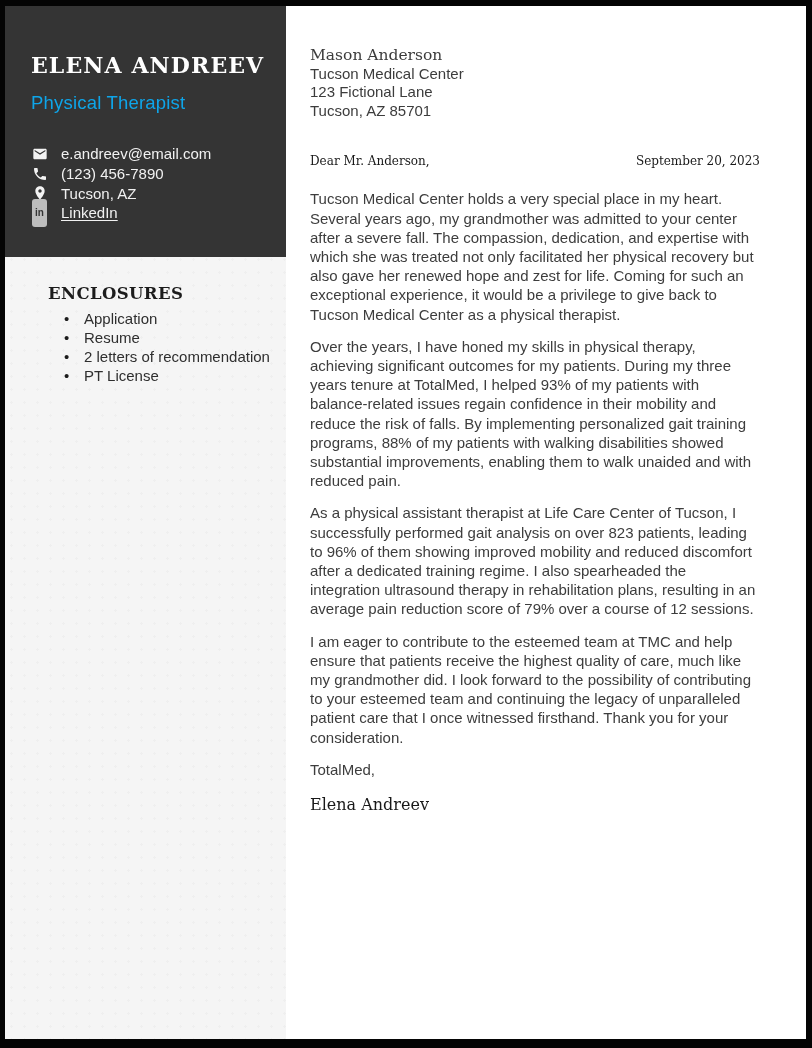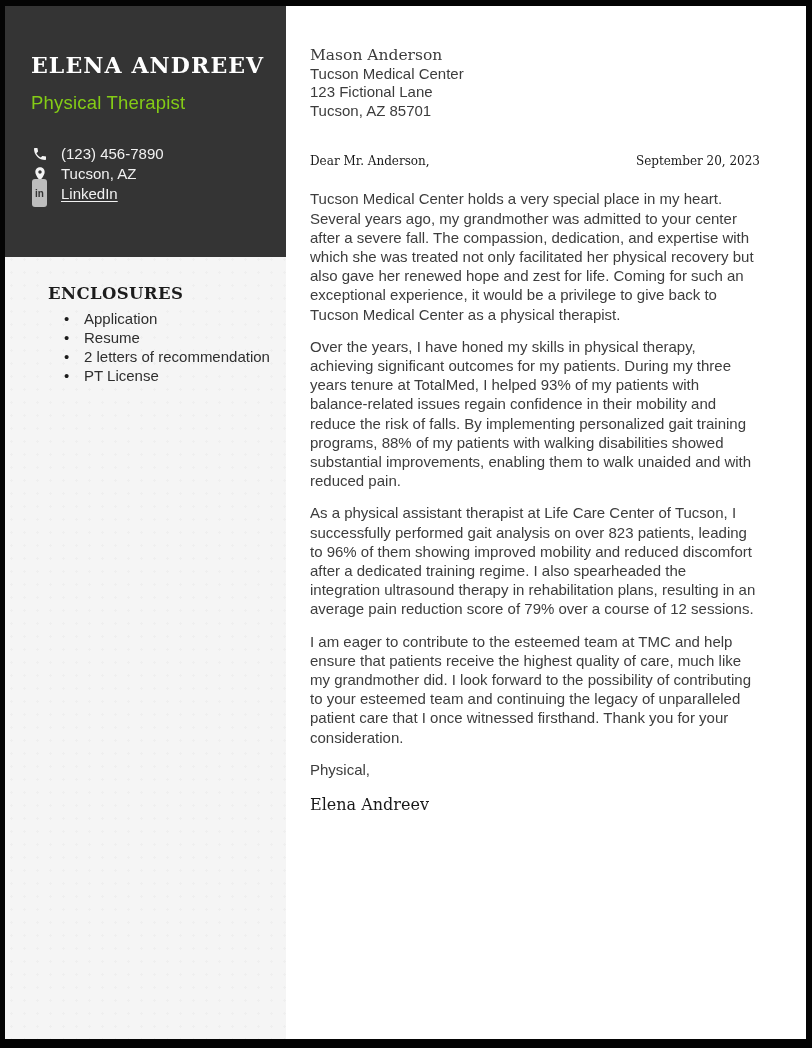--- a/index.html
+++ b/index.html
@@ -37,21 +37,21 @@
     font-weight: 700;
     font-size: 22px;
     letter-spacing: 1.1px;
     color: #ffffff;
     white-space: nowrap;
   }
   .job-title {
     margin-top: 14px;
     font-size: 18.5px;
     font-weight: 400;
-    color: #84cc16;
+    color: #0ea5e9;
     letter-spacing: 0.2px;
   }
   .contact-list {
     list-style: none;
     margin-top: 30px;
   }
   .contact-item {
     display: flex;
     align-items: center;
     height: 19.7px;
@@ -164,20 +164,28 @@
   <aside class="sidebar">
 
     <div class="sidebar-dark">
       <h1 class="person-name">ELENA ANDREEV</h1>
       <div class="job-title">Physical Therapist</div>
 
       <ul class="contact-list">
         <li class="contact-item">
           <span class="ci">
             <svg viewBox="0 0 24 24">
+                <path d="M20 4H4c-1.1 0-2 .9-2 2v12c0 1.1.9 2 2 2h16c1.1 0 2-.9 2-2V6c0-1.1-.9-2-2-2zm0 4-8 5-8-5V6l8 5 8-5v2z"></path>
+              </svg>
+          </span>
+          <span>e.andreev@email.com</span>
+        </li>
+        <li class="contact-item">
+          <span class="ci">
+            <svg viewBox="0 0 24 24">
                 <path d="M6.62 10.79c1.44 2.83 3.76 5.14 6.59 6.59l2.2-2.2c.27-.27.67-.36 1.02-.24 1.12.37 2.33.57 3.57.57.55 0 1 .45 1 1V20c0 .55-.45 1-1 1-9.39 0-17-7.61-17-17 0-.55.45-1 1-1h3.5c.55 0 1 .45 1 1 0 1.25.2 2.45.57 3.57.11.35.03.74-.25 1.02l-2.2 2.2z"></path>
               </svg>
           </span>
           <span>(123) 456-7890</span>
         </li>
         <li class="contact-item">
           <span class="ci">
             <svg viewBox="0 0 24 24">
                 <path d="M12 2C8.13 2 5 5.13 5 9c0 5.25 7 13 7 13s7-7.75 7-13c0-3.87-3.13-7-7-7zm0 9.5c-1.38 0-2.5-1.12-2.5-2.5s1.12-2.5 2.5-2.5 2.5 1.12 2.5 2.5-1.12 2.5-2.5 2.5z"></path>
               </svg>
@@ -219,18 +227,18 @@
       <span class="serif-bold">September 20, 2023</span>
     </div>
 
     <div class="paragraphs">
       <p>Tucson Medical Center holds a very special place in my heart. Several years ago, my grandmother was admitted to your center after a severe fall. The compassion, dedication, and expertise with which she was treated not only facilitated her physical recovery but also gave her renewed hope and zest for life. Coming for such an exceptional experience, it would be a privilege to give back to Tucson Medical Center as a physical therapist.</p>
       <p>Over the years, I have honed my skills in physical therapy, achieving significant outcomes for my patients. During my three years tenure at TotalMed, I helped 93% of my patients with balance-related issues regain confidence in their mobility and reduce the risk of falls. By implementing personalized gait training programs, 88% of my patients with walking disabilities showed substantial improvements, enabling them to walk unaided and with reduced pain.</p>
       <p>As a physical assistant therapist at Life Care Center of Tucson, I successfully performed gait analysis on over 823 patients, leading to 96% of them showing improved mobility and reduced discomfort after a dedicated training regime. I also spearheaded the integration ultrasound therapy in rehabilitation plans, resulting in an average pain reduction score of 79% over a course of 12 sessions.</p>
       <p>I am eager to contribute to the esteemed team at TMC and help ensure that patients receive the highest quality of care, much like my grandmother did. I look forward to the possibility of contributing to your esteemed team and continuing the legacy of unparalleled patient care that I once witnessed firsthand. Thank you for your consideration.</p>
     </div>
 
-    <div class="closing">Physical,</div>
+    <div class="closing">TotalMed,</div>
     <div class="signature serif-bold">Elena Andreev</div>
 
   </main>
 
 </div>
 
 </body></html>

